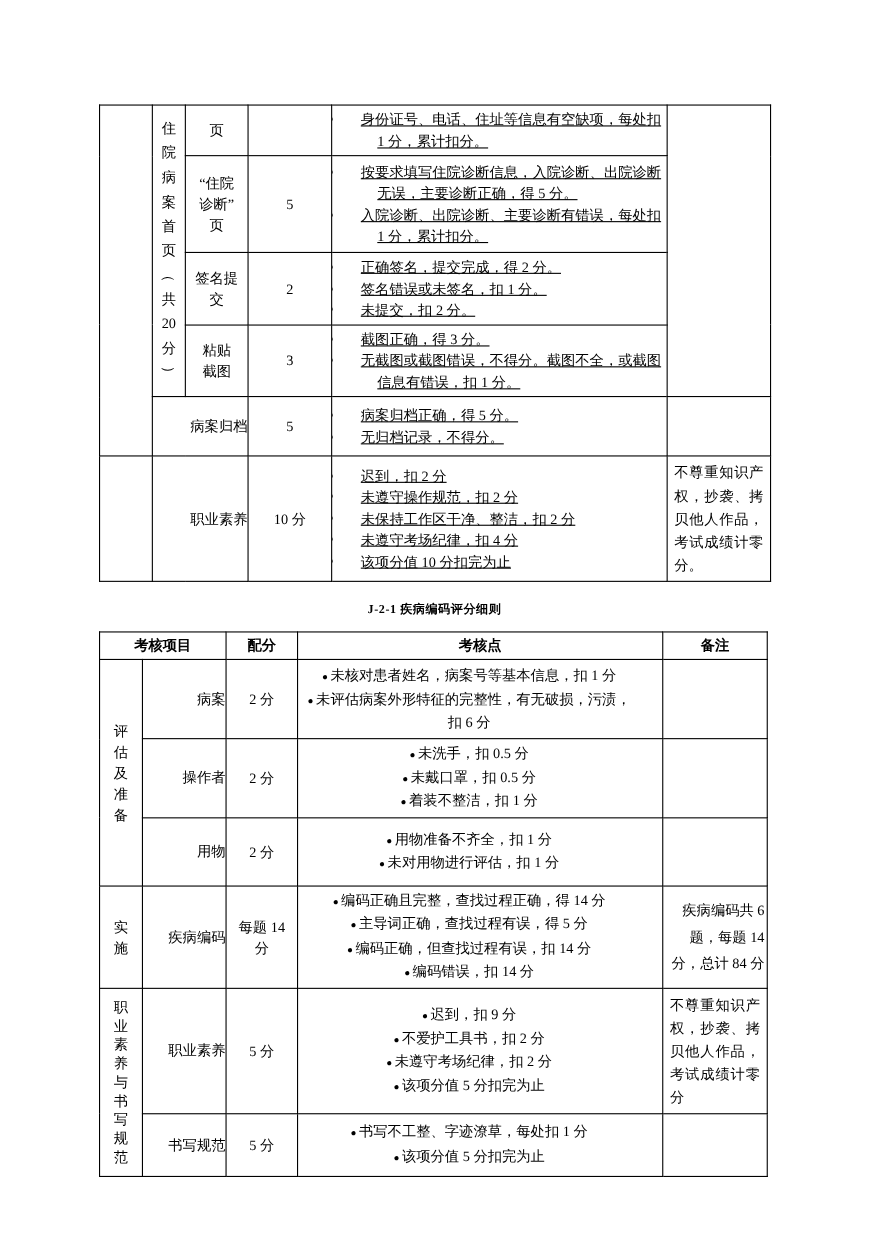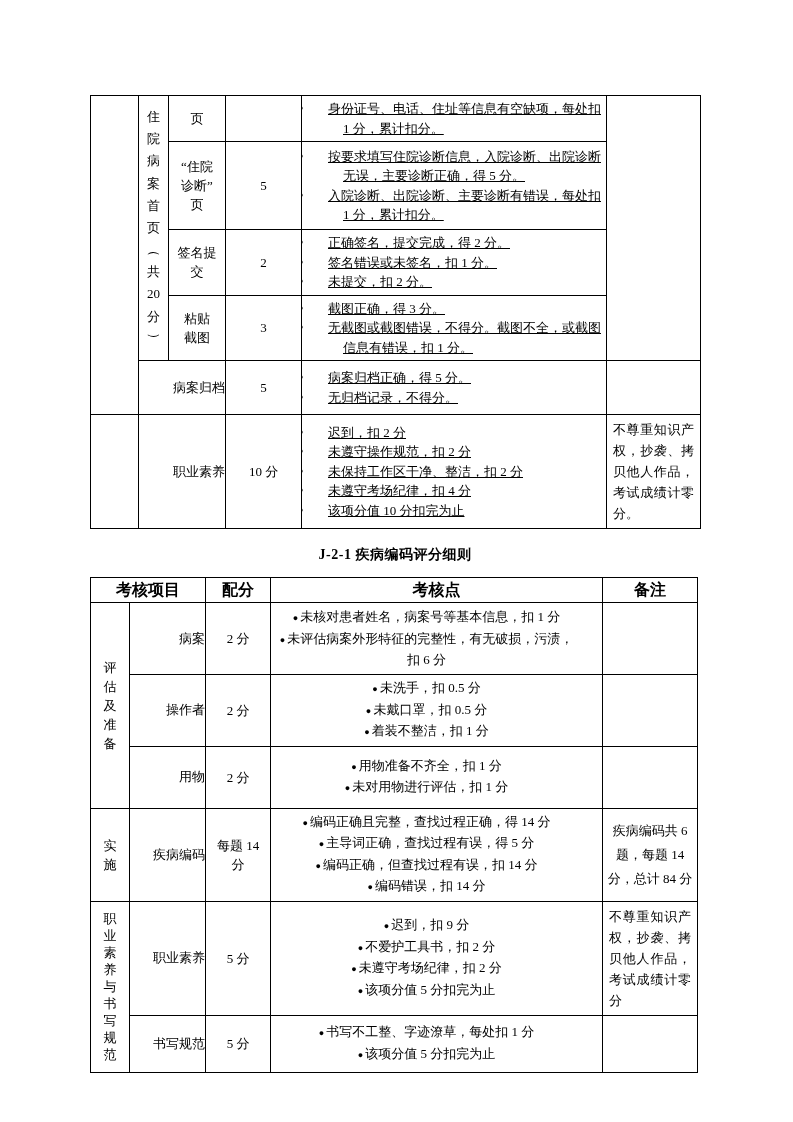--- a/index.html
+++ b/index.html
@@ -20,31 +20,31 @@
   .score{text-align:center;white-space:pre-line;line-height:19px;}
   
   ul.pts{list-style:none;margin:0;padding:3px 2px 3px 0;}
   ul.pts li{line-height:19.5px;}
   .t1 ul.pts li{position:relative;padding-left:41px;text-indent:-15px;text-decoration:underline;}
   .t1 ul.pts li::before{content:"●";position:absolute;left:11px;top:0;font-size:9px;}
   .t2 ul.pts li{padding-left:8px;padding-right:26px;text-indent:0;text-align:center;}
   .t2 ul.pts li::before{content:"● ";font-size:9px;}
   
   .remark{padding:4px 6px;line-height:21px;text-align:justify;text-justify:inter-character;}
-  .remark.center{text-align:center;line-height:24px;padding:2px 2px;}
+  .remark.center{text-align:right;line-height:24px;padding:2px 2px;}
   
   .vstack{display:flex;flex-direction:column;align-items:center;}
   .vstack span{display:block;line-height:19px;}
   .vdist{height:244px;justify-content:space-around;}
   .vdist span{line-height:14px;}
   .vtight span{line-height:17px;}
   .vstack span.rot{transform:rotate(90deg);}
   
-  .th{font-weight:bold;text-align:center;font-size:16px;}
-  .title{width:610px;text-align:center;font-weight:bold;font-size:14px;margin:17px 0 13px 0;letter-spacing:0.5px;}
+  .th{font-weight:bold;text-align:center;font-size:13px;}
+  .title{width:610px;text-align:center;font-weight:bold;font-size:11px;margin:17px 0 13px 0;letter-spacing:0.5px;}
   .pageno{width:610px;text-align:center;font-size:12.5px;margin-top:15px;font-family:"Liberation Serif","DejaVu Serif",serif;}
 </style>
 </head>
 <body>
 
 <div class="content">
 
   <table class="t1">
     <colgroup>
       <col style="width:48px">

